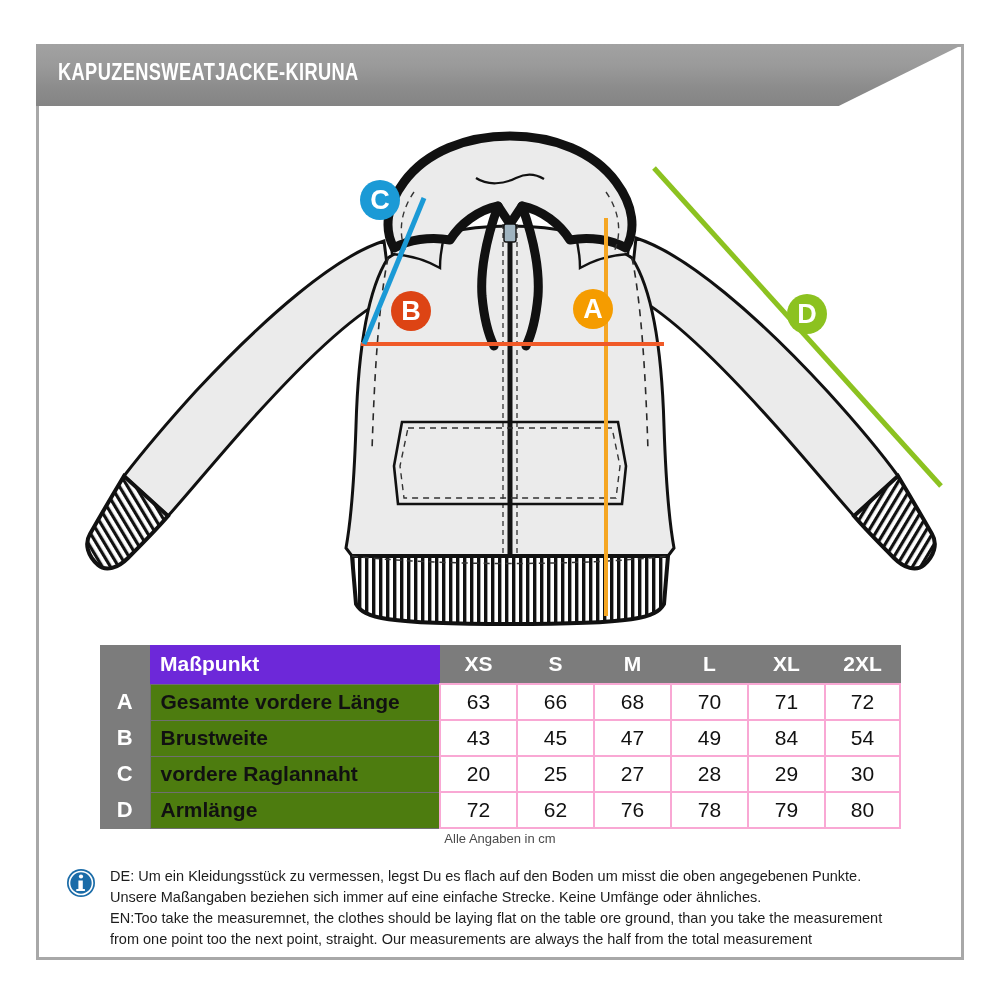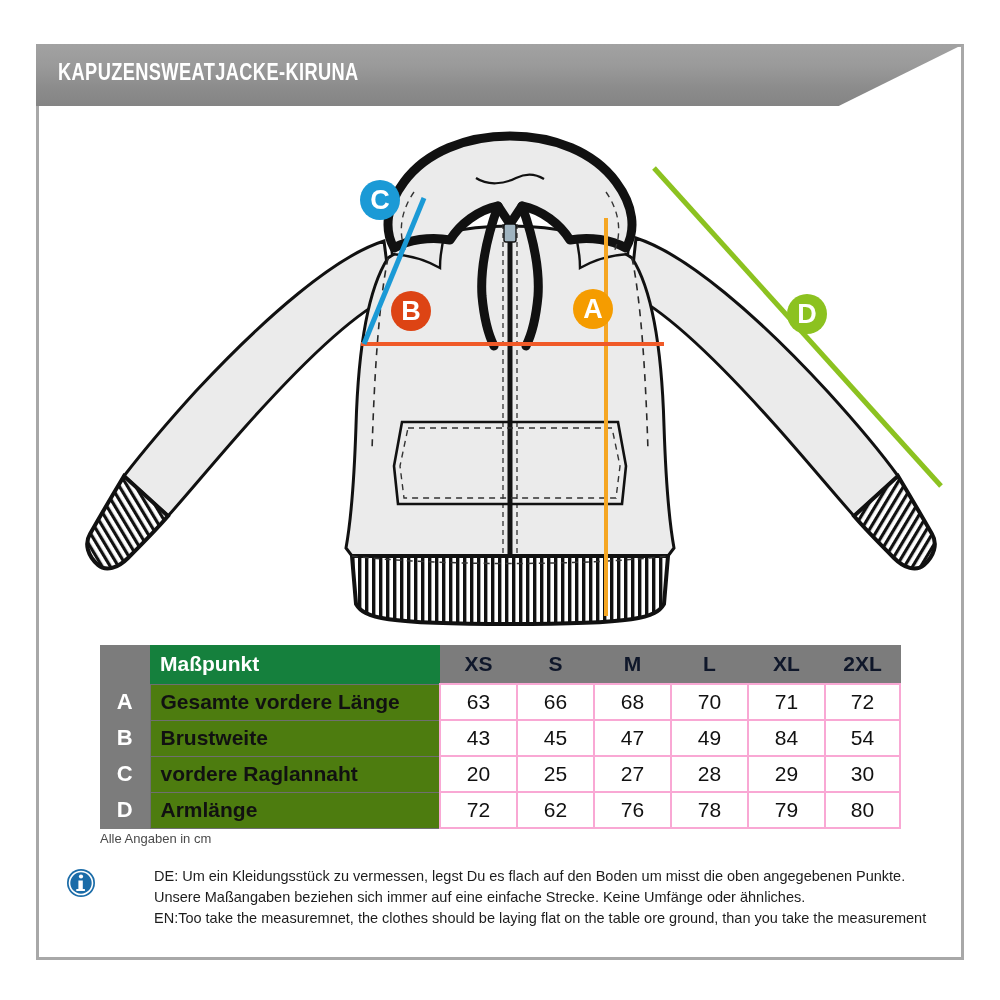--- a/index.html
+++ b/index.html
@@ -131,46 +131,46 @@
     background: #ffffff;
     color: #111111;
     font-size: 21px;
     text-align: center;
     vertical-align: middle;
     border: 2px solid #f9a8d4;
     height: 34px;
   }
   .hdr-row .col-key { background: #7c7c7c; border: none; }
   .hdr-row .hdr-label {
-    background: #15803d;
+    background: #6d28d9;
     color: #ffffff;
     font-size: 21px;
     font-weight: bold;
     text-align: left;
     padding-left: 10px !important;
     border: none;
     height: 38px;
     vertical-align: middle;
   }
   .hdr-row .hdr-size {
     background: #7c7c7c;
-    color: #0f172a;
+    color: #ffffff;
     font-size: 21px;
     font-weight: bold;
     text-align: center;
     border: none;
     height: 38px;
     vertical-align: middle;
   }
   .table-note {
     position: absolute;
     right: 0;
     top: 186px;
     width: 800px;
-    text-align: left;
+    text-align: center;
     font-size: 13px;
     color: #4a4a4a;
     font-family: "Liberation Sans", sans-serif;
   }
 
   
   .footer {
     position: absolute;
     left: 66px;
     top: 866px;
@@ -185,21 +185,21 @@
     margin-right: 14px;
     margin-top: 2px;
   }
   .footer-text {
     flex: 1 1 auto;
     font-size: 14.5px;
     line-height: 21px;
     color: #1d1d1d;
     font-family: "Liberation Sans", sans-serif;
   }
-  .footer-text div { white-space: nowrap; margin-left: 44px; }
+  .footer-text div { white-space: nowrap; }
 </style>
 </head>
 <body>
 
 <div class="page">
 
   <div class="frame"></div>
 
   <div class="header-bar"></div>
   <div class="header-title">KAPUZENSWEATJACKE-KIRUNA</div>
@@ -392,16 +392,17 @@
         <circle cx="15" cy="15" r="14" fill="#1b6ca8"></circle>
         <circle cx="15" cy="15" r="11.5" fill="none" stroke="#ffffff" stroke-width="1.6"></circle>
         <circle cx="15" cy="8.5" r="2.1" fill="#ffffff"></circle>
         <path d="M12.4 12.6 h4.4 v8.4 h2.1 v2.0 h-8.6 v-2.0 h2.1 z" fill="#ffffff"></path>
       </svg>
     </div>
     <div class="footer-text">
       <div>DE: Um ein Kleidungsstück zu vermessen, legst Du es flach auf den Boden um misst die oben angegebenen Punkte.</div>
       <div>Unsere Maßangaben beziehen sich immer auf eine einfache Strecke. Keine Umfänge oder ähnliches.</div>
       <div>EN:Too take the measuremnet, the clothes should be laying flat on the table ore ground, than you take the measurement</div>
+      <div>from one point too the next point, straight. Our measurements are always the half from the total measurement</div>
     </div>
   </div>
 
 </div>
 
 </body></html>

